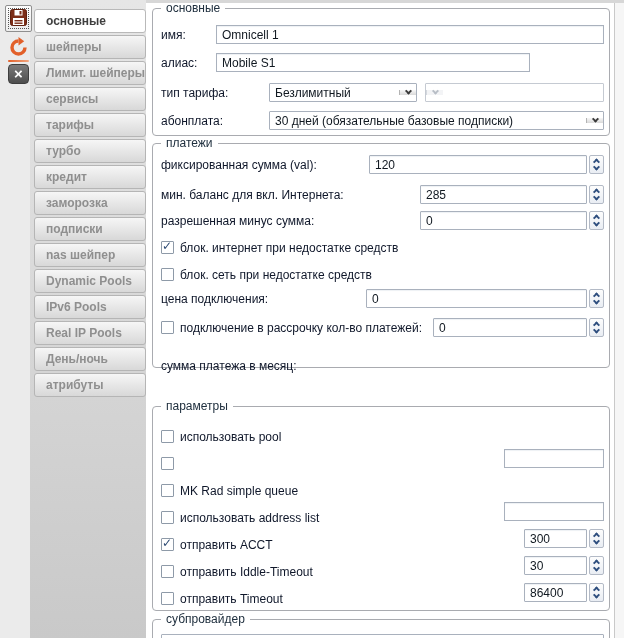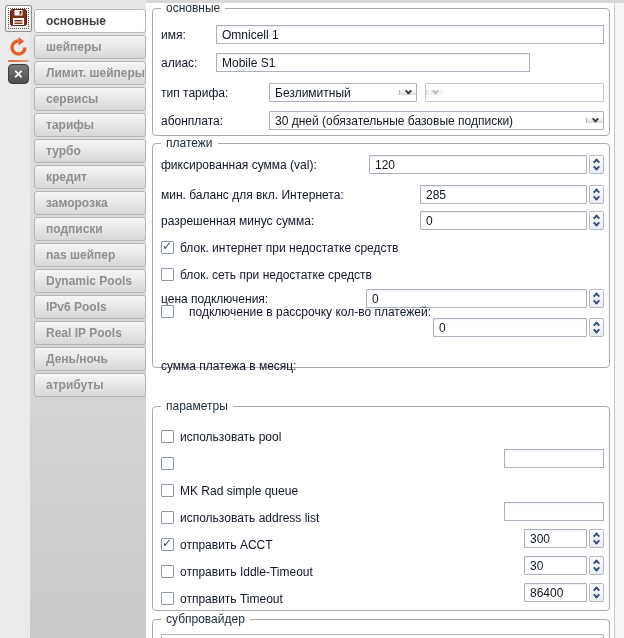--- a/index.html
+++ b/index.html
@@ -273,21 +273,21 @@
         <span class="spin-btns">
             <span class="spin-up">
               <span class="sc"></span>
             </span>
             <span class="spin-down">
               <span class="sc"></span>
             </span>
           </span>
       </div>
 
-      <div class="row" style="top:158px;gap:9px;">
+      <div class="row" style="top:174px;">
         <span class="cb"></span>
         <span class="lbl">подключение в рассрочку кол-во платежей:</span>
       </div>
       <div class="spin" style="top:174px; left:280px; width:171px;">
         <span class="spin-field">0</span>
         <span class="spin-btns">
             <span class="spin-up">
               <span class="sc"></span>
             </span>
             <span class="spin-down">

